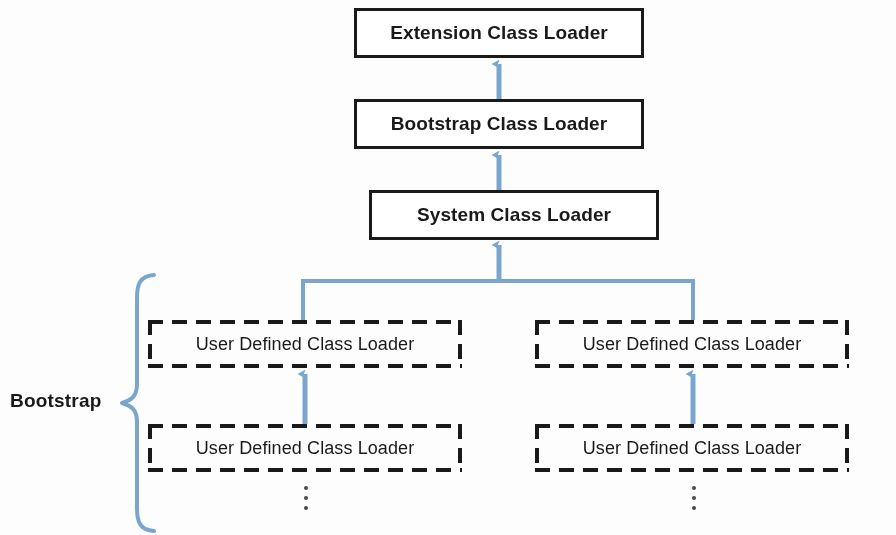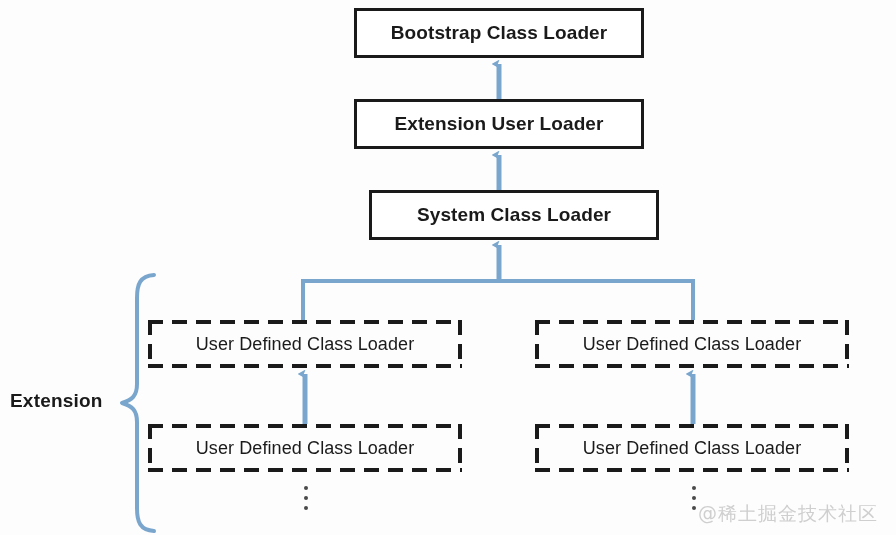--- a/index.html
+++ b/index.html
@@ -156,25 +156,25 @@
     <line x1="499" y1="281" x2="499" y2="245" stroke="#7aa6ce" stroke-width="5" marker-end="url(#arrowhead)"></line>
 
     <path d="M303 320 L303 281 L693 281 L693 320" stroke="#7aa6ce" stroke-width="4" fill="none" stroke-linecap="butt" stroke-linejoin="miter"></path>
 
     <line x1="305" y1="424" x2="305" y2="374" stroke="#7aa6ce" stroke-width="5" marker-end="url(#arrowhead)"></line>
 
     <line x1="693" y1="424" x2="693" y2="374" stroke="#7aa6ce" stroke-width="5" marker-end="url(#arrowhead)"></line>
   </svg>
 
   <div class="solid-box" style="left:354px; top:8px; width:290px; height:50px;">
+    <span class="box-label">Extension Class Loader</span>
+  </div>
+
+  <div class="solid-box" style="left:354px; top:99px; width:290px; height:50px;">
     <span class="box-label">Bootstrap Class Loader</span>
-  </div>
-
-  <div class="solid-box" style="left:354px; top:99px; width:290px; height:50px;">
-    <span class="box-label">Extension User Loader</span>
   </div>
 
   <div class="solid-box" style="left:369px; top:190px; width:290px; height:50px;">
     <span class="box-label">System Class Loader</span>
   </div>
 
   <div class="dashed-box" style="left:148px; top:320px; width:314px; height:48px;">
     <span class="dash-frame">
       <span class="dash-h top"></span>
       <span class="dash-h bottom"></span>
@@ -217,29 +217,28 @@
   <svg id="optional-brace" viewBox="0 0 48 262" preserveAspectRatio="none">
     <path d="M44 3
              C 30 4, 27 12, 27 26
              L 27 112
              C 27 124, 22 128, 12 131
              C 22 134, 27 138, 27 150
              L 27 236
              C 27 250, 30 258, 44 259" fill="none" stroke="#7aa6ce" stroke-width="4" stroke-linecap="round" stroke-linejoin="round"></path>
   </svg>
 
-  <div id="optional-label">Extension</div>
+  <div id="optional-label">Bootstrap</div>
 
   <div class="vdots" style="left:303px; top:486px;">
     <span></span>
       <span></span>
       <span></span>
   </div>
 
   <div class="vdots" style="left:691px; top:486px;">
     <span></span>
       <span></span>
       <span></span>
   </div>
 
-  <div id="watermark">@稀土掘金技术社区</div>
 
 </div>
 
 </body></html>

